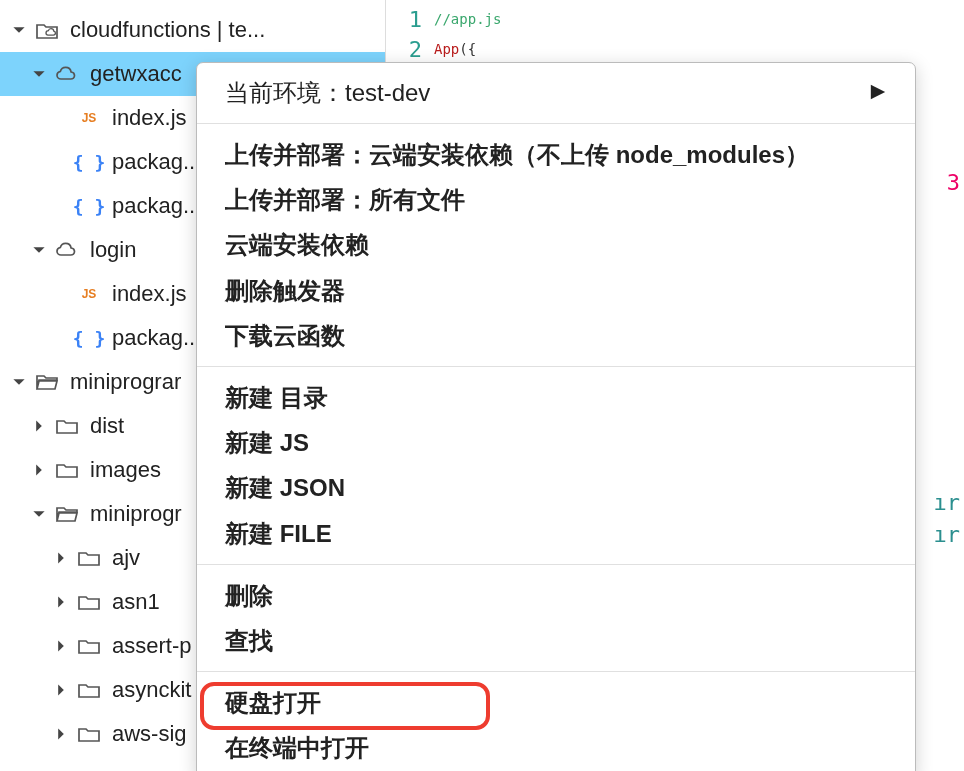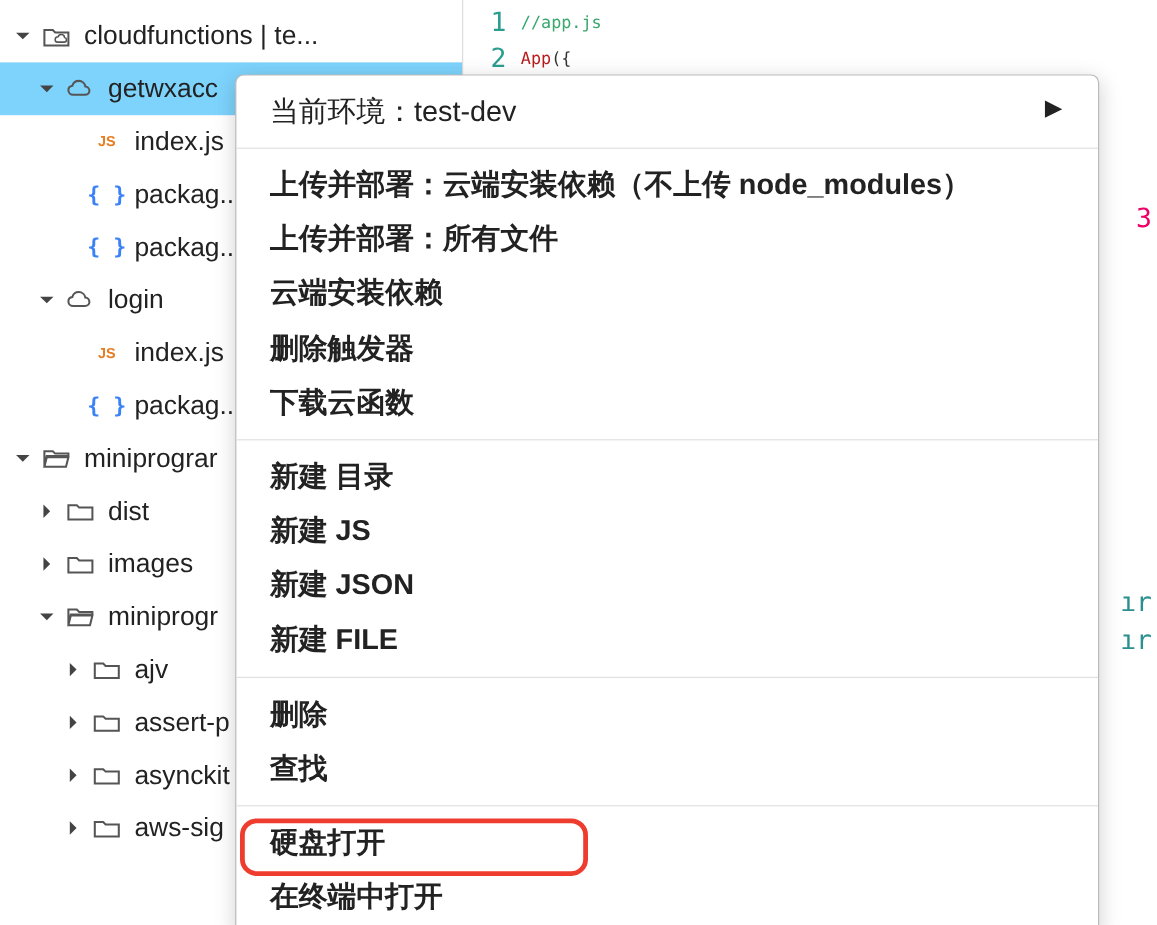--- a/index.html
+++ b/index.html
@@ -186,20 +186,33 @@
           </svg>
         </span>
       <span class="icon-slot folder-icon">
           <svg viewBox="0 0 24 20">
             <path d="M2 5h7l2 2h11v10H2z" fill="none" stroke="#555" stroke-width="1.7"></path>
           </svg>
         </span>
       <span class="label">ajv</span>
     </div>
 
+    <div class="tree-item indent-2">
+      <span class="chevron">
+          <svg viewBox="0 0 10 10">
+            <path d="M3 1 L7 5 L3 9 Z" fill="#444"></path>
+          </svg>
+        </span>
+      <span class="icon-slot folder-icon">
+          <svg viewBox="0 0 24 20">
+            <path d="M2 5h7l2 2h11v10H2z" fill="none" stroke="#555" stroke-width="1.7"></path>
+          </svg>
+        </span>
+      <span class="label">asn1</span>
+    </div>
 
     <div class="tree-item indent-2">
       <span class="chevron">
           <svg viewBox="0 0 10 10">
             <path d="M3 1 L7 5 L3 9 Z" fill="#444"></path>
           </svg>
         </span>
       <span class="icon-slot folder-icon">
           <svg viewBox="0 0 24 20">
             <path d="M2 5h7l2 2h11v10H2z" fill="none" stroke="#555" stroke-width="1.7"></path>

